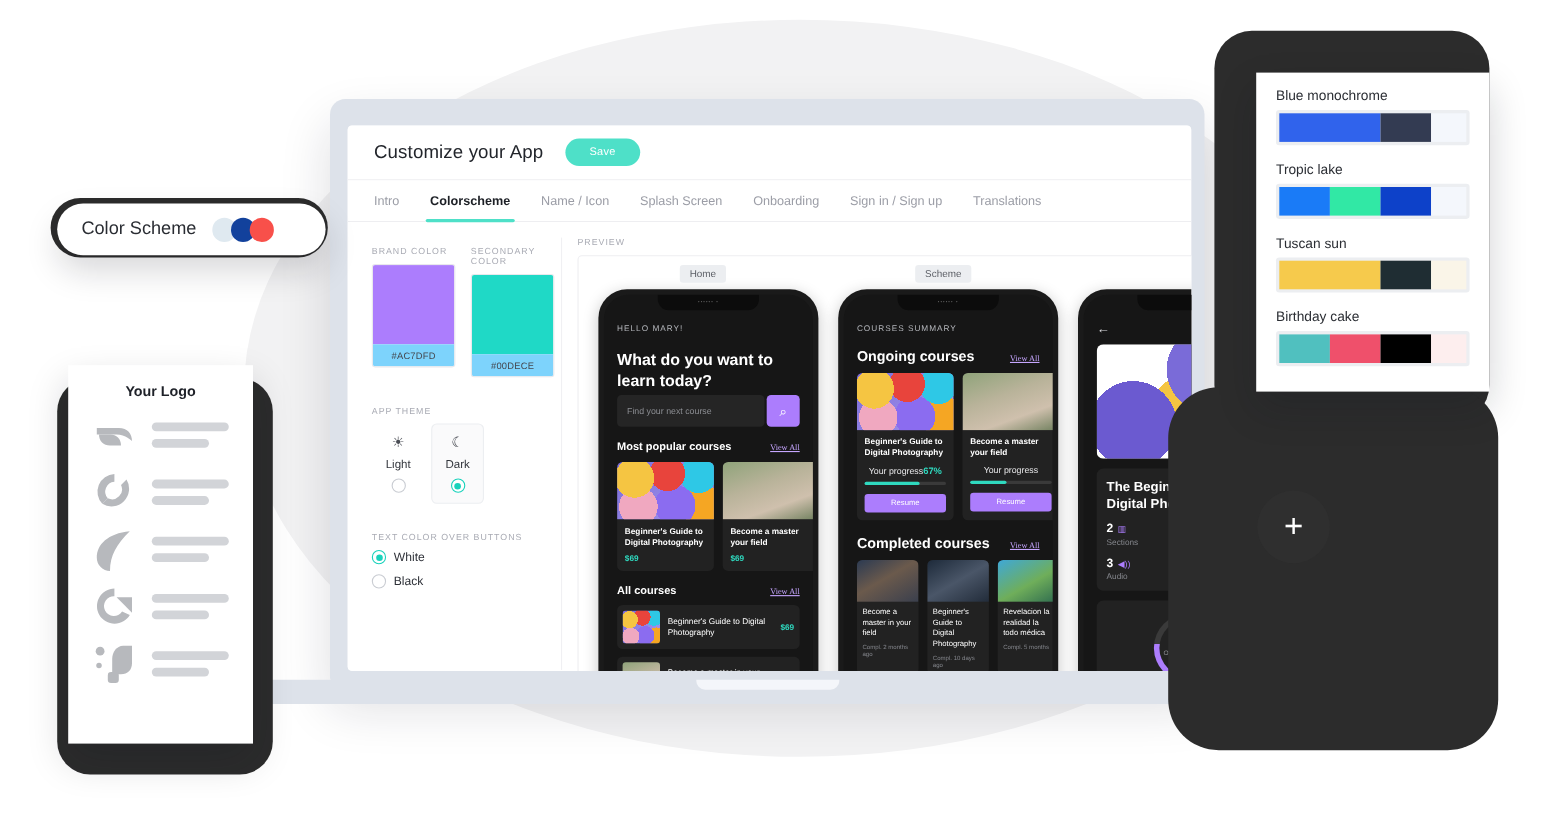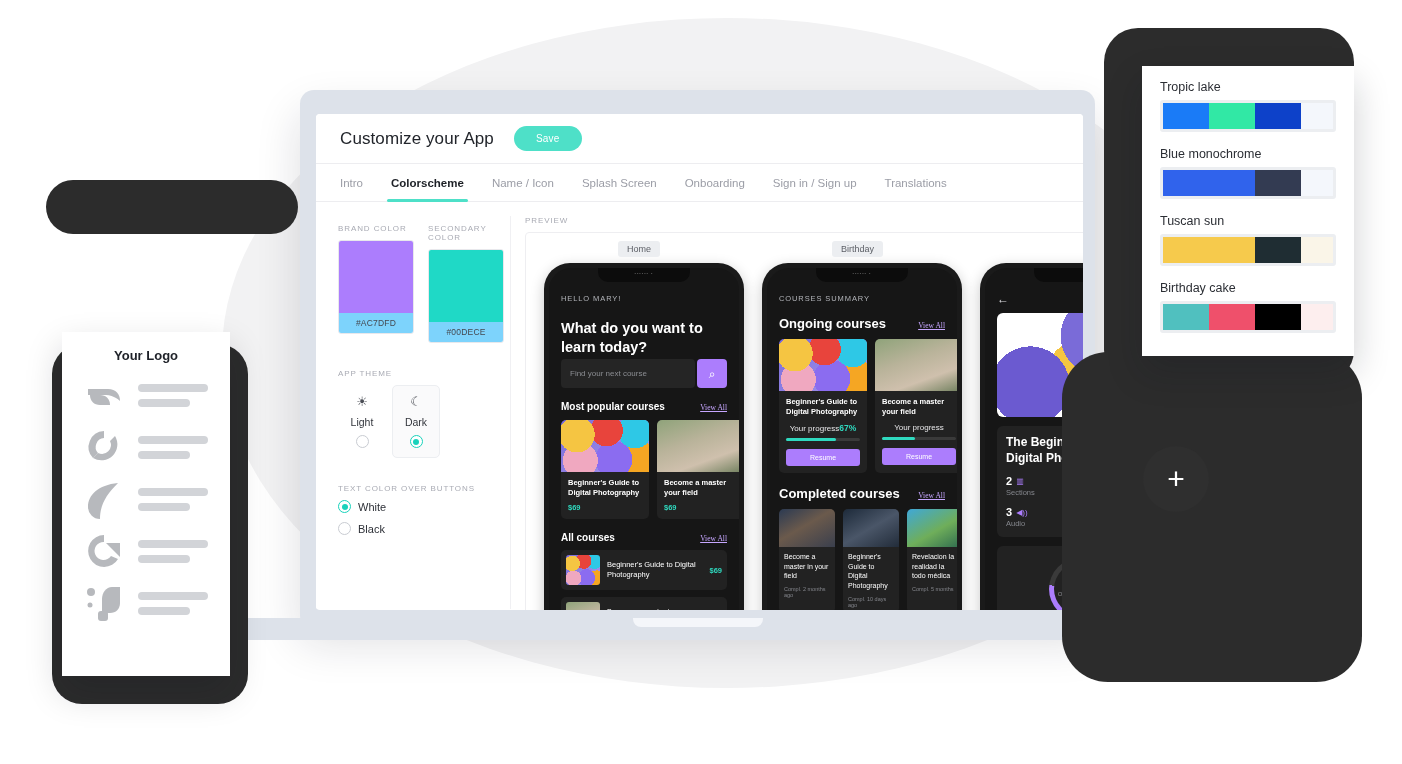--- a/index.html
+++ b/index.html
@@ -395,21 +395,21 @@
             </div>
           </div>
         </div>
 
         <div class="panel-right">
           <div class="field-label">PREVIEW</div>
           <div class="preview-frame">
 
             <div class="pill-row">
               <div class="pill" style="left:92px;top:8px">Home</div>
-              <div class="pill" style="left:306px;top:8px">Birthday</div>
+              <div class="pill" style="left:306px;top:8px">Scheme</div>
             </div>
 
             <div class="phones">
 
               <div class="phone">
                 <div class="phone-inner">
                   <div class="phone-notch"></div>
                   <div class="status-dots">•••••• •</div>
 
                   <div class="p-eyebrow">HELLO MARY!</div>
@@ -572,20 +572,28 @@
           </div>
         </div>
 
       </div>
     </div>
   </div>
   <div class="laptop-base">
     <div class="laptop-notch"></div>
   </div>
 
+  <div class="badge-colorscheme">
+    <div class="lbl">Color Scheme</div>
+    <div class="dots">
+      <i style="background:#dfe9f0"></i>
+      <i style="background:#12419c"></i>
+      <i style="background:#f8504a"></i>
+    </div>
+  </div>
 
   <div class="panel-logo">
     <h4>Your Logo</h4>
 
     <div class="logo-row">
       <svg class="logo-mark" viewBox="0 0 40 40">
         <path fill="currentColor" d="M4 14h20c8 0 12 5 12 12 0 0-6-6-14-6H4z"></path>
         <path fill="currentColor" d="M6 20h10c6 0 10 4 10 10H16c-6 0-10-4-10-10z"></path>
       </svg>
       <div class="logo-lines">
@@ -635,33 +643,33 @@
       </svg>
       <div class="logo-lines">
           <b></b>
           <b class="short"></b>
         </div>
     </div>
   </div>
 
   <div class="panel-schemes">
     <div class="scheme">
+      <div class="scheme-name">Blue monochrome</div>
+      <div class="scheme-bar">
+        <i style="width:54%;background:#3063ec"></i>
+        <i style="width:27%;background:#333b52"></i>
+        <i style="width:19%;background:#f4f7fc"></i>
+      </div>
+    </div>
+    <div class="scheme">
       <div class="scheme-name">Tropic lake</div>
       <div class="scheme-bar">
         <i style="width:27%;background:#1a7bf7"></i>
         <i style="width:27%;background:#31e8a5"></i>
         <i style="width:27%;background:#0d41c9"></i>
-        <i style="width:19%;background:#f4f7fc"></i>
-      </div>
-    </div>
-    <div class="scheme">
-      <div class="scheme-name">Blue monochrome</div>
-      <div class="scheme-bar">
-        <i style="width:54%;background:#3063ec"></i>
-        <i style="width:27%;background:#333b52"></i>
         <i style="width:19%;background:#f4f7fc"></i>
       </div>
     </div>
     <div class="scheme">
       <div class="scheme-name">Tuscan sun</div>
       <div class="scheme-bar">
         <i style="width:54%;background:#f6ca4c"></i>
         <i style="width:27%;background:#1f2d33"></i>
         <i style="width:19%;background:#faf5e8"></i>
       </div>

